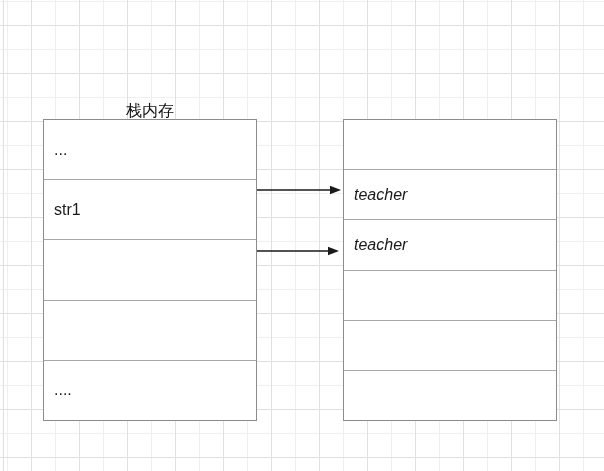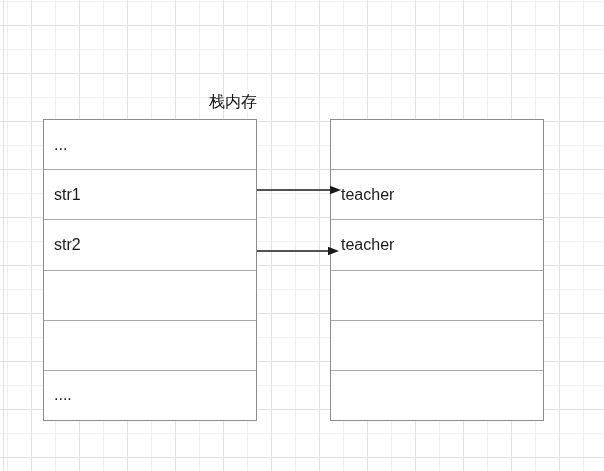--- a/index.html
+++ b/index.html
@@ -11,33 +11,33 @@
     position:relative;width:604px;height:471px;
     background-color:#ffffff;
     background-image:
       repeating-linear-gradient(to right,#e0e0e0 0 1px,transparent 1px 48px),
       repeating-linear-gradient(to bottom,#e0e0e0 0 1px,transparent 1px 48px),
       repeating-linear-gradient(to right,#efefef 0 1px,transparent 1px 24px),
       repeating-linear-gradient(to bottom,#efefef 0 1px,transparent 1px 24px);
     background-position:31px 0,0 25px,7px 0,0 1px;
   }
   .mem-title{
-    position:absolute;top:92px;height:20px;line-height:20px;
-    width:214px;text-align:right;
+    position:absolute;top:101px;height:20px;line-height:20px;
+    width:214px;text-align:center;
     font-size:16px;color:#111111;white-space:nowrap;
   }
   #stack-title{left:43px;}
   #heap-title{left:332px;}
   .mem-box{
     position:absolute;top:119px;width:214px;height:302px;
     box-sizing:border-box;border:1px solid #8c8c8c;
     background:#ffffff;display:flex;flex-direction:column;
   }
   #stack-box{left:43px;}
-  #heap-box{left:330px;}
+  #heap-box{left:343px;font-style:italic;}
   .mem-row{
     flex:1 1 0;display:flex;align-items:center;
     padding-left:10px;box-sizing:border-box;
     font-size:16px;color:#1a1a1a;white-space:nowrap;overflow:hidden;
   }
   .mem-row + .mem-row{border-top:1px solid #a8a8a8;}
   #arrow-layer{
     position:absolute;left:0;top:0;width:604px;height:471px;
     pointer-events:none;
   }
@@ -46,21 +46,20 @@
 <body>
 
 <div id="canvas">
 
   <div class="mem-title" id="stack-title">栈内存</div>
 
 
   <div class="mem-box" id="stack-box">
     <div class="mem-row">...</div>
     <div class="mem-row">str1</div>
-    <div class="mem-row">str2</div>
     <div class="mem-row"></div>
     <div class="mem-row"></div>
     <div class="mem-row">....</div>
   </div>
 
   <div class="mem-box" id="heap-box">
     <div class="mem-row"></div>
     <div class="mem-row">teacher</div>
     <div class="mem-row">teacher</div>
     <div class="mem-row"></div>

